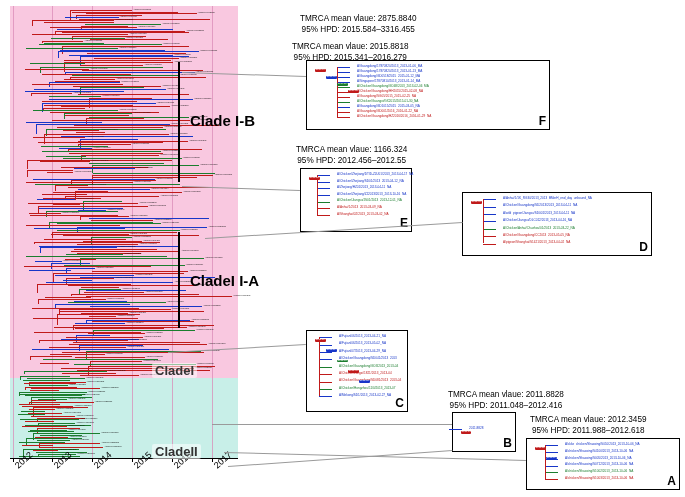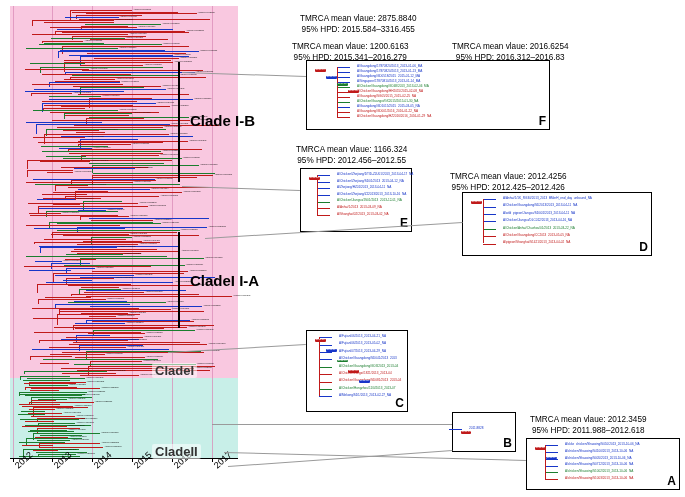--- a/index.html
+++ b/index.html
@@ -576,34 +576,30 @@
   <div class="clade-big" style="left:190px;top:272px;">CladeI I-A</div>
 
   <div class="clade-tag" style="left:152px;top:363px;">CladeI</div>
   <div class="clade-tag" style="left:152px;top:444px;">CladeII</div>
 
   <div class="anno" style="left:300px;top:14px;">
     <div>TMRCA mean vlaue: 2875.8840</div>
     <div>95% HPD: 2015.584–3316.455</div>
   </div>
   <div class="anno" style="left:292px;top:42px;">
-    <div>TMRCA mean vlaue: 1200.6163</div>
+    <div>TMRCA mean vlaue: 2015.8818</div>
     <div>95% HPD: 2015.341–2016.279</div>
-  </div>
-  <div class="anno" style="left:452px;top:42px;">
-    <div>TMRCA mean vlaue: 2016.6254</div>
-    <div>95% HPD: 2016.312–2016.83</div>
   </div>
   <div class="anno" style="left:296px;top:145px;">
     <div>TMRCA mean vlaue: 1166.324</div>
     <div>95% HPD: 2012.456–2012.55</div>
   </div>
-  <div class="anno" style="left:450px;top:172px;">
-    <div>TMRCA mean vlaue: 2012.4256</div>
-    <div>95% HPD: 2012.425–2012.426</div>
+  <div class="anno" style="left:448px;top:390px;">
+    <div>TMRCA mean vlaue: 2011.8828</div>
+    <div>95% HPD: 2011.048–2012.416</div>
   </div>
   <div class="anno" style="left:530px;top:415px;">
     <div>TMRCA mean vlaue: 2012.3459</div>
     <div>95% HPD: 2011.988–2012.618</div>
   </div>
 
   <div class="sbox" id="box-F" style="left:306px;top:60px;width:242px;height:68px;">
       <div class="bl" style="left:30px;top:6.2px;width:13px;background:#1736c8;"></div>
       <div class="tiplab b" style="left:50px;top:4.0px;">A/Guangdong/17870820/2013_2013-01-06_MA</div>
       <div class="bl" style="left:30px;top:11.2px;width:13px;background:#1736c8;"></div>

